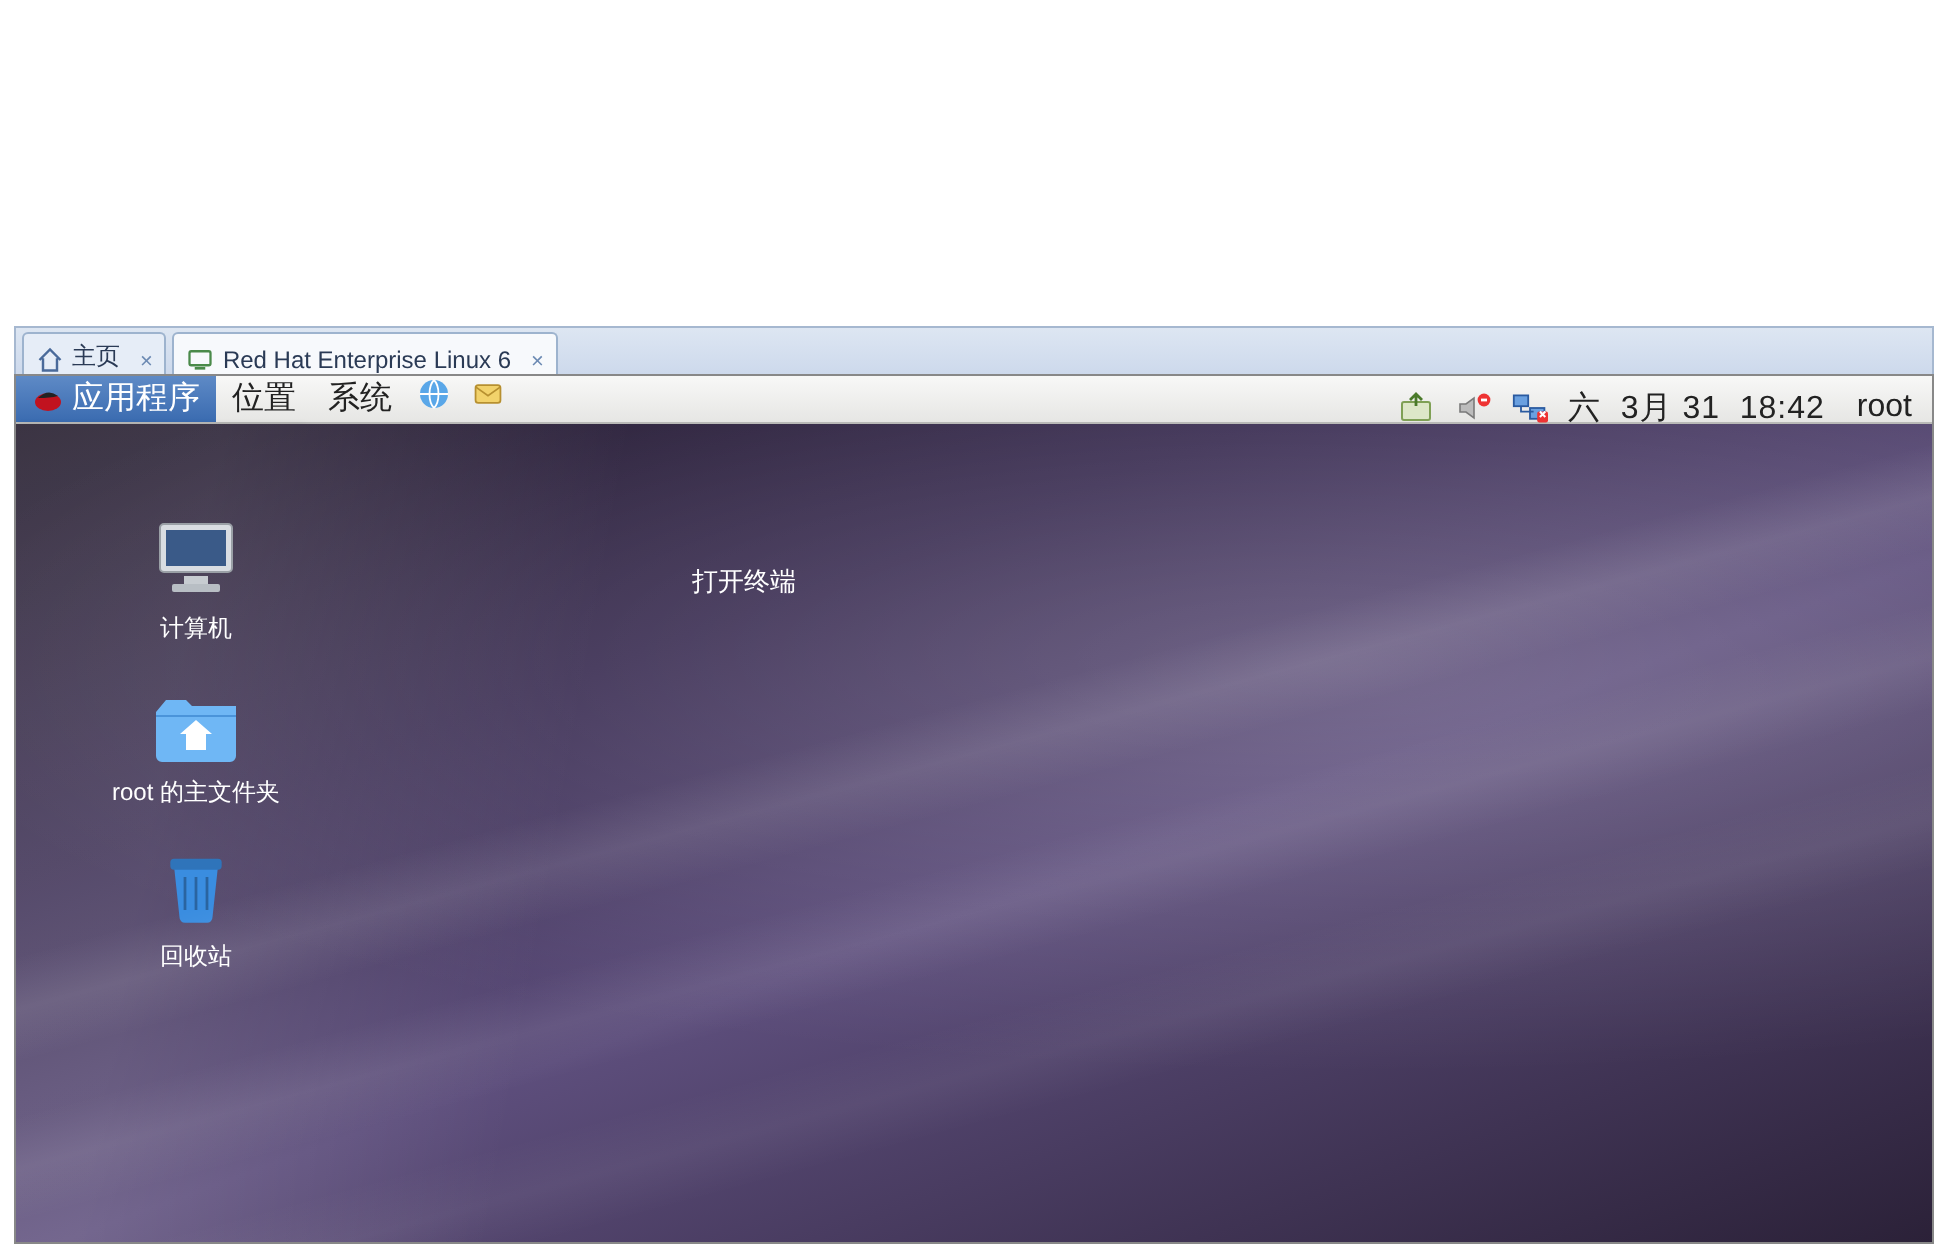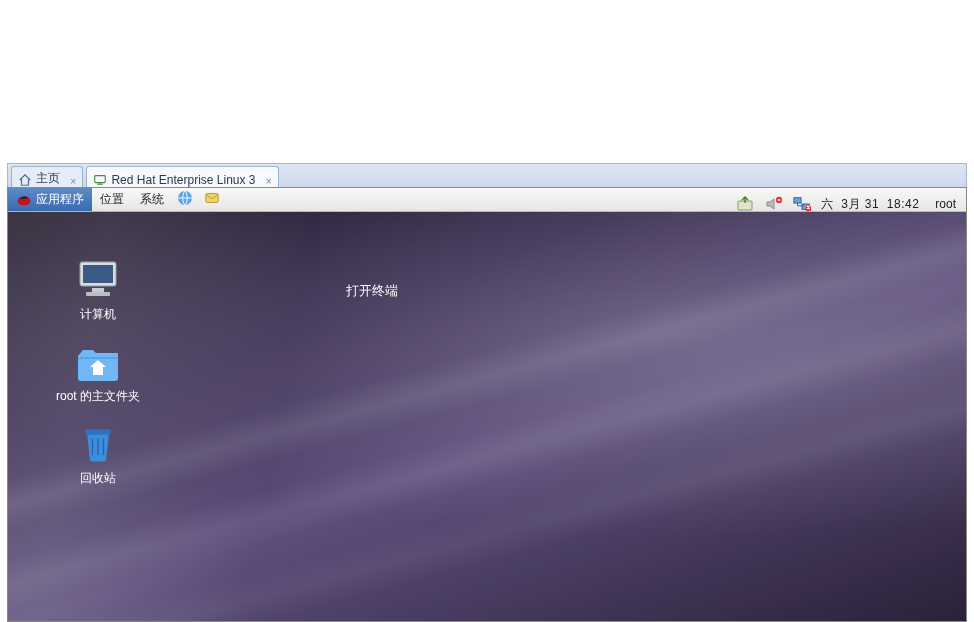--- a/index.html
+++ b/index.html
@@ -26,21 +26,21 @@
 .vm {
   position: absolute; left: 7px; top: 187px; right: 7px; bottom: 0;
   border: 1px solid #888; overflow: hidden;
 }
 
 
 .panel {
   position: absolute; left: 0; top: 0; right: 0; height: 24px;
   background: linear-gradient(#f8f8f7, #e6e6e4);
   border-bottom: 1px solid #b9b9b7;
-  display: flex; align-items: stretch; font-size: 12px; color: #222;
+  display: flex; align-items: stretch; font-size: 16px; color: #222;
 }
 .panel .menu {
   display: flex; align-items: center; gap: 4px; padding: 0 8px;
   border-right: 0px solid transparent; cursor: default;
 }
 .panel .menu.apps {
   background: linear-gradient(#5e8ac6, #3a6bb0);
   color: #fff;
 }
 .panel .menu.apps .rh {
@@ -125,21 +125,21 @@
     <span>主页</span>
     <span class="close">×</span>
   </div>
   <div class="host-tab">
     <span class="icon">
       <svg viewBox="0 0 16 16" width="14" height="14">
           <rect x="2" y="3" width="12" height="8" rx="1" fill="none" stroke="#4a8a4a" stroke-width="1.3"></rect>
           <rect x="5" y="12" width="6" height="1.5" fill="#4a8a4a"></rect>
         </svg>
     </span>
-    <span>Red Hat Enterprise Linux 3</span>
+    <span>Red Hat Enterprise Linux 6</span>
     <span class="close">×</span>
   </div>
 </div>
 
 <div class="vm">
 
   <div class="panel">
     <div class="menu apps">
       <span class="rh">
         <svg viewBox="0 0 16 16" width="16" height="16">

